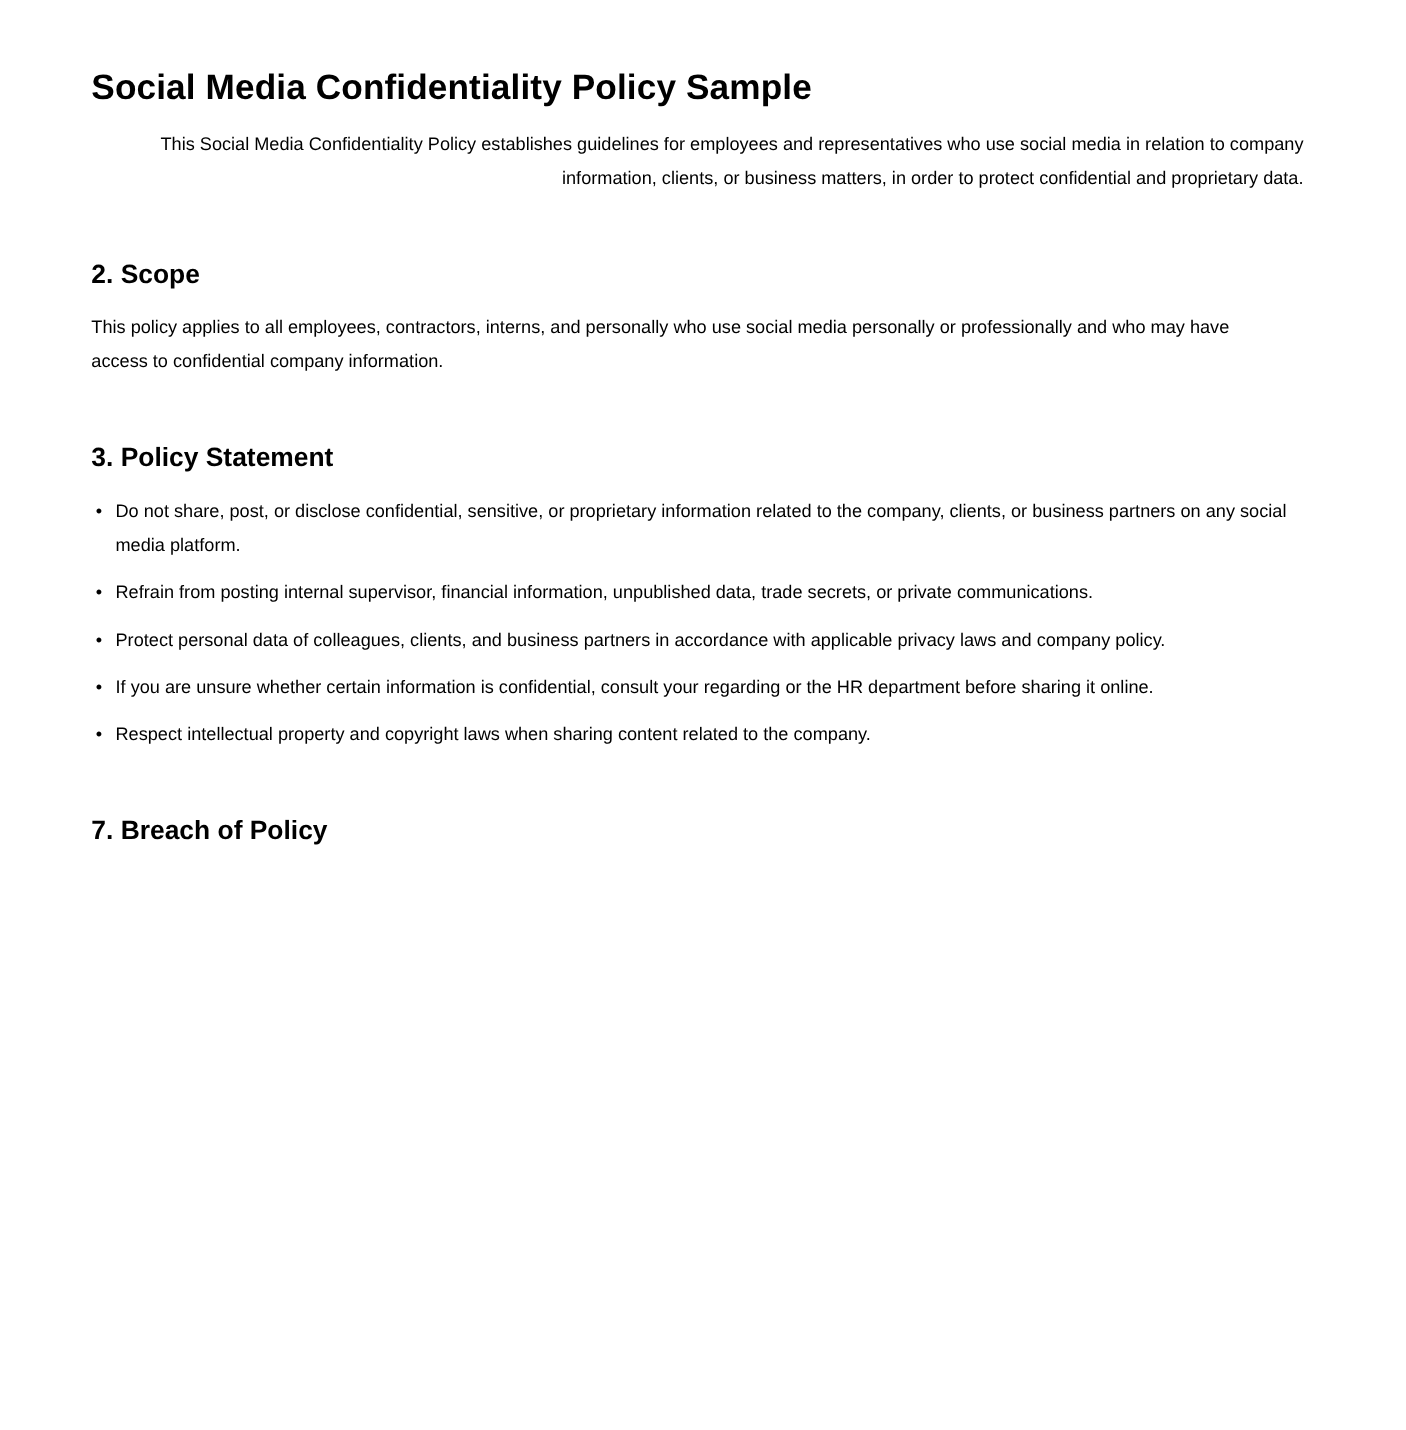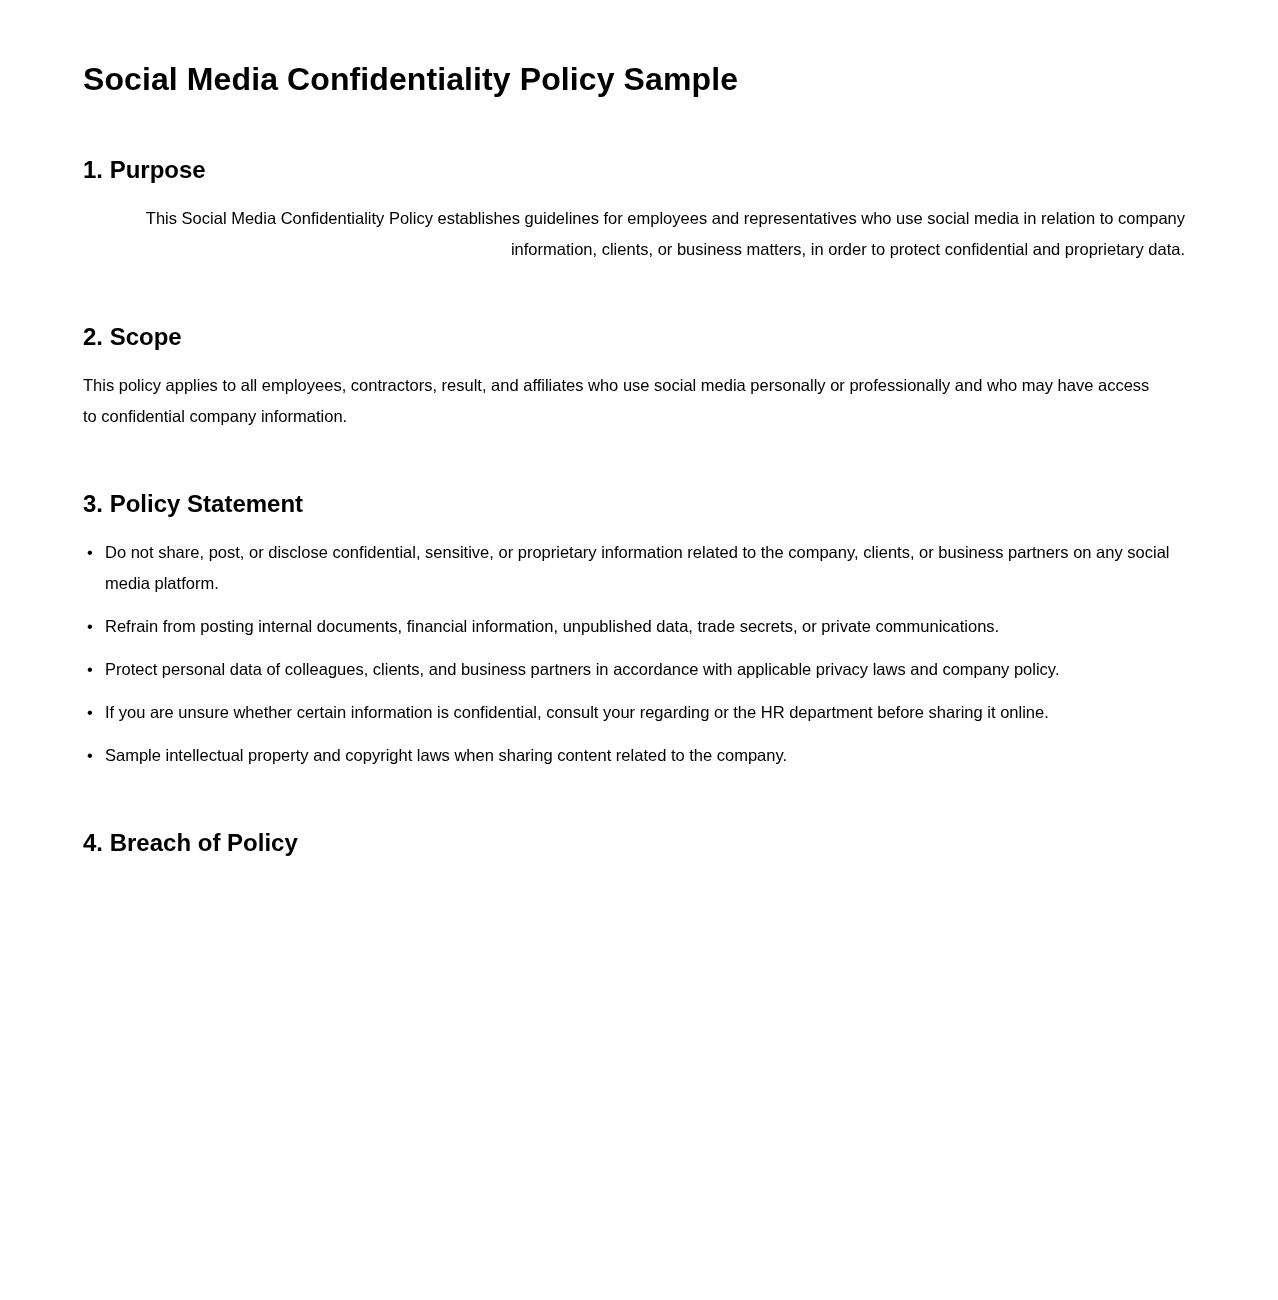--- a/index.html
+++ b/index.html
@@ -89,55 +89,54 @@
   }
 </style>
 </head>
 <body>
 
 <div class="page">
 
   <h1 class="doc-title">Social Media Confidentiality Policy Sample</h1>
 
   <section class="section section-purpose">
-    <h2 class="section-heading">1. Purpose</h2>
     <p class="body-text">This Social Media Confidentiality Policy establishes guidelines for employees and representatives who use social media in relation to company information, clients, or business matters, in order to protect confidential and proprietary data.</p>
   </section>
 
   <section class="section section-scope">
     <h2 class="section-heading">2. Scope</h2>
-    <p class="body-text">This policy applies to all employees, contractors, result, and affiliates who use social media personally or professionally and who may have access to confidential company information.</p>
+    <p class="body-text">This policy applies to all employees, contractors, interns, and personally who use social media personally or professionally and who may have access to confidential company information.</p>
   </section>
 
   <section class="section section-policy-statement">
     <h2 class="section-heading">3. Policy Statement</h2>
     <ul class="bullet-list">
       <li class="bullet-item">
         <span class="bullet-marker">•</span>
         <span class="bullet-text">Do not share, post, or disclose confidential, sensitive, or proprietary information related to the company, clients, or business partners on any social media platform.</span>
       </li>
       <li class="bullet-item">
         <span class="bullet-marker">•</span>
-        <span class="bullet-text">Refrain from posting internal documents, financial information, unpublished data, trade secrets, or private communications.</span>
+        <span class="bullet-text">Refrain from posting internal supervisor, financial information, unpublished data, trade secrets, or private communications.</span>
       </li>
       <li class="bullet-item">
         <span class="bullet-marker">•</span>
         <span class="bullet-text">Protect personal data of colleagues, clients, and business partners in accordance with applicable privacy laws and company policy.</span>
       </li>
       <li class="bullet-item">
         <span class="bullet-marker">•</span>
         <span class="bullet-text">If you are unsure whether certain information is confidential, consult your regarding or the HR department before sharing it online.</span>
       </li>
       <li class="bullet-item">
         <span class="bullet-marker">•</span>
-        <span class="bullet-text">Sample intellectual property and copyright laws when sharing content related to the company.</span>
+        <span class="bullet-text">Respect intellectual property and copyright laws when sharing content related to the company.</span>
       </li>
     </ul>
   </section>
 
   <section class="section section-breach">
-    <h2 class="section-heading">4. Breach of Policy</h2>
+    <h2 class="section-heading">7. Breach of Policy</h2>
   </section>
 
   <section class="section section-questions">
   </section>
 
 </div>
 
 </body></html>

